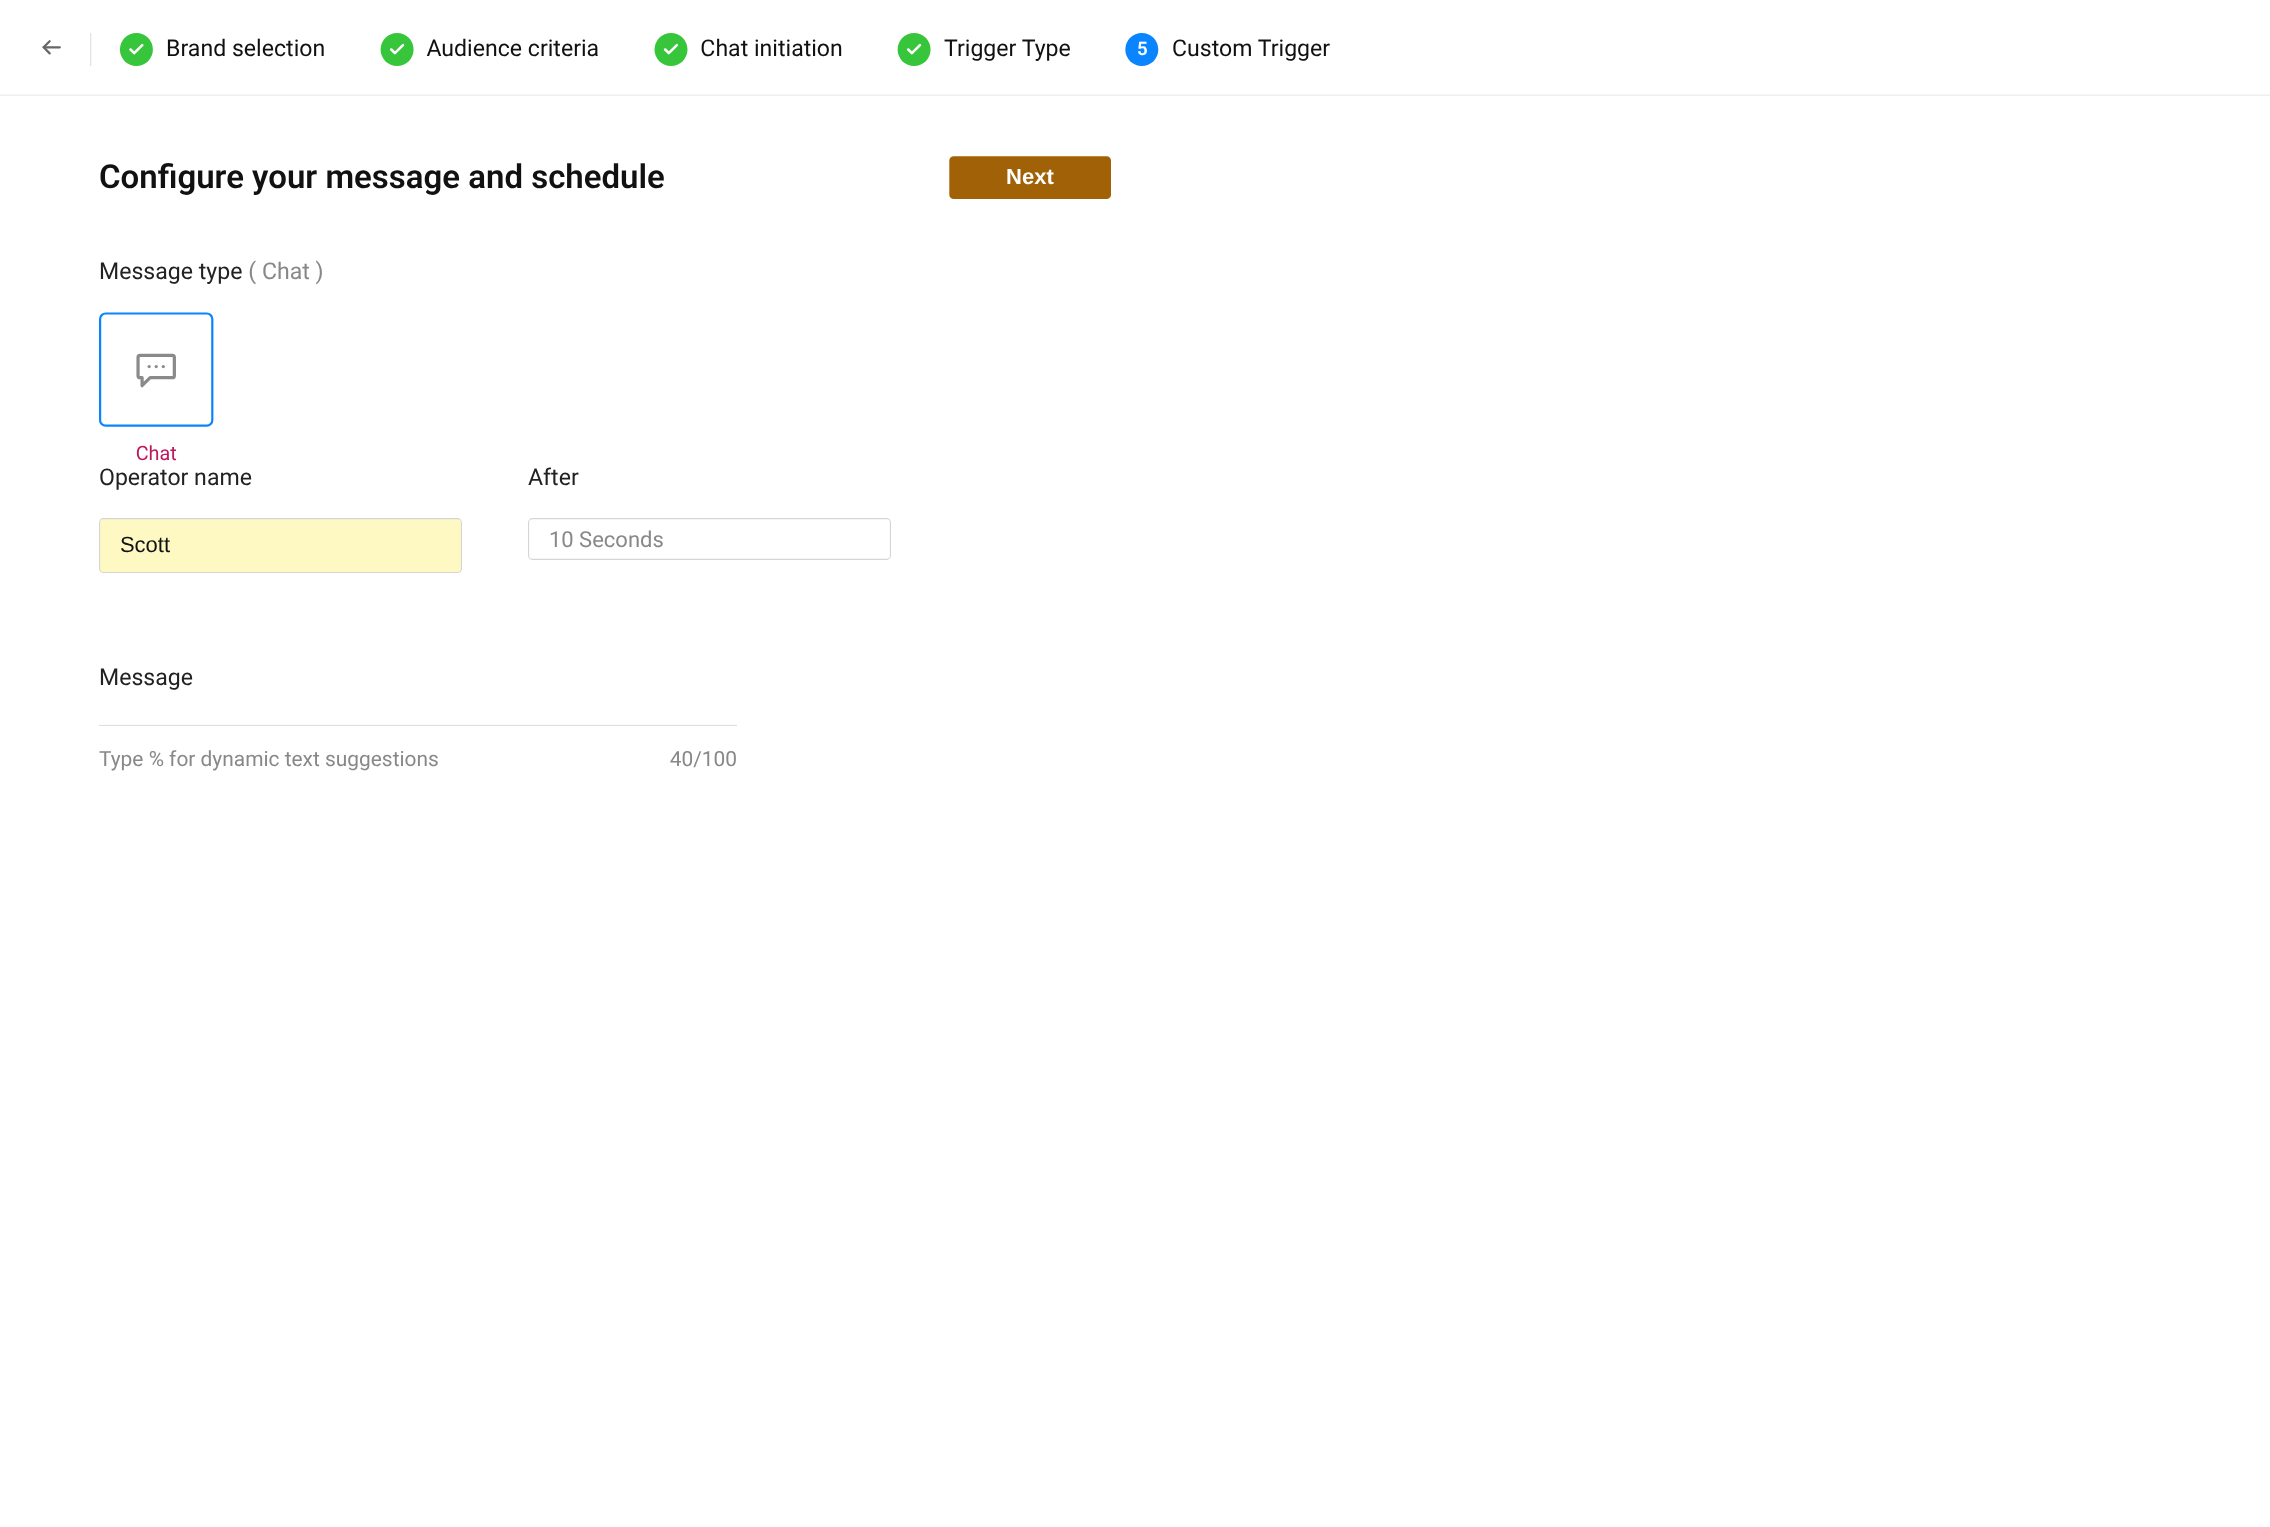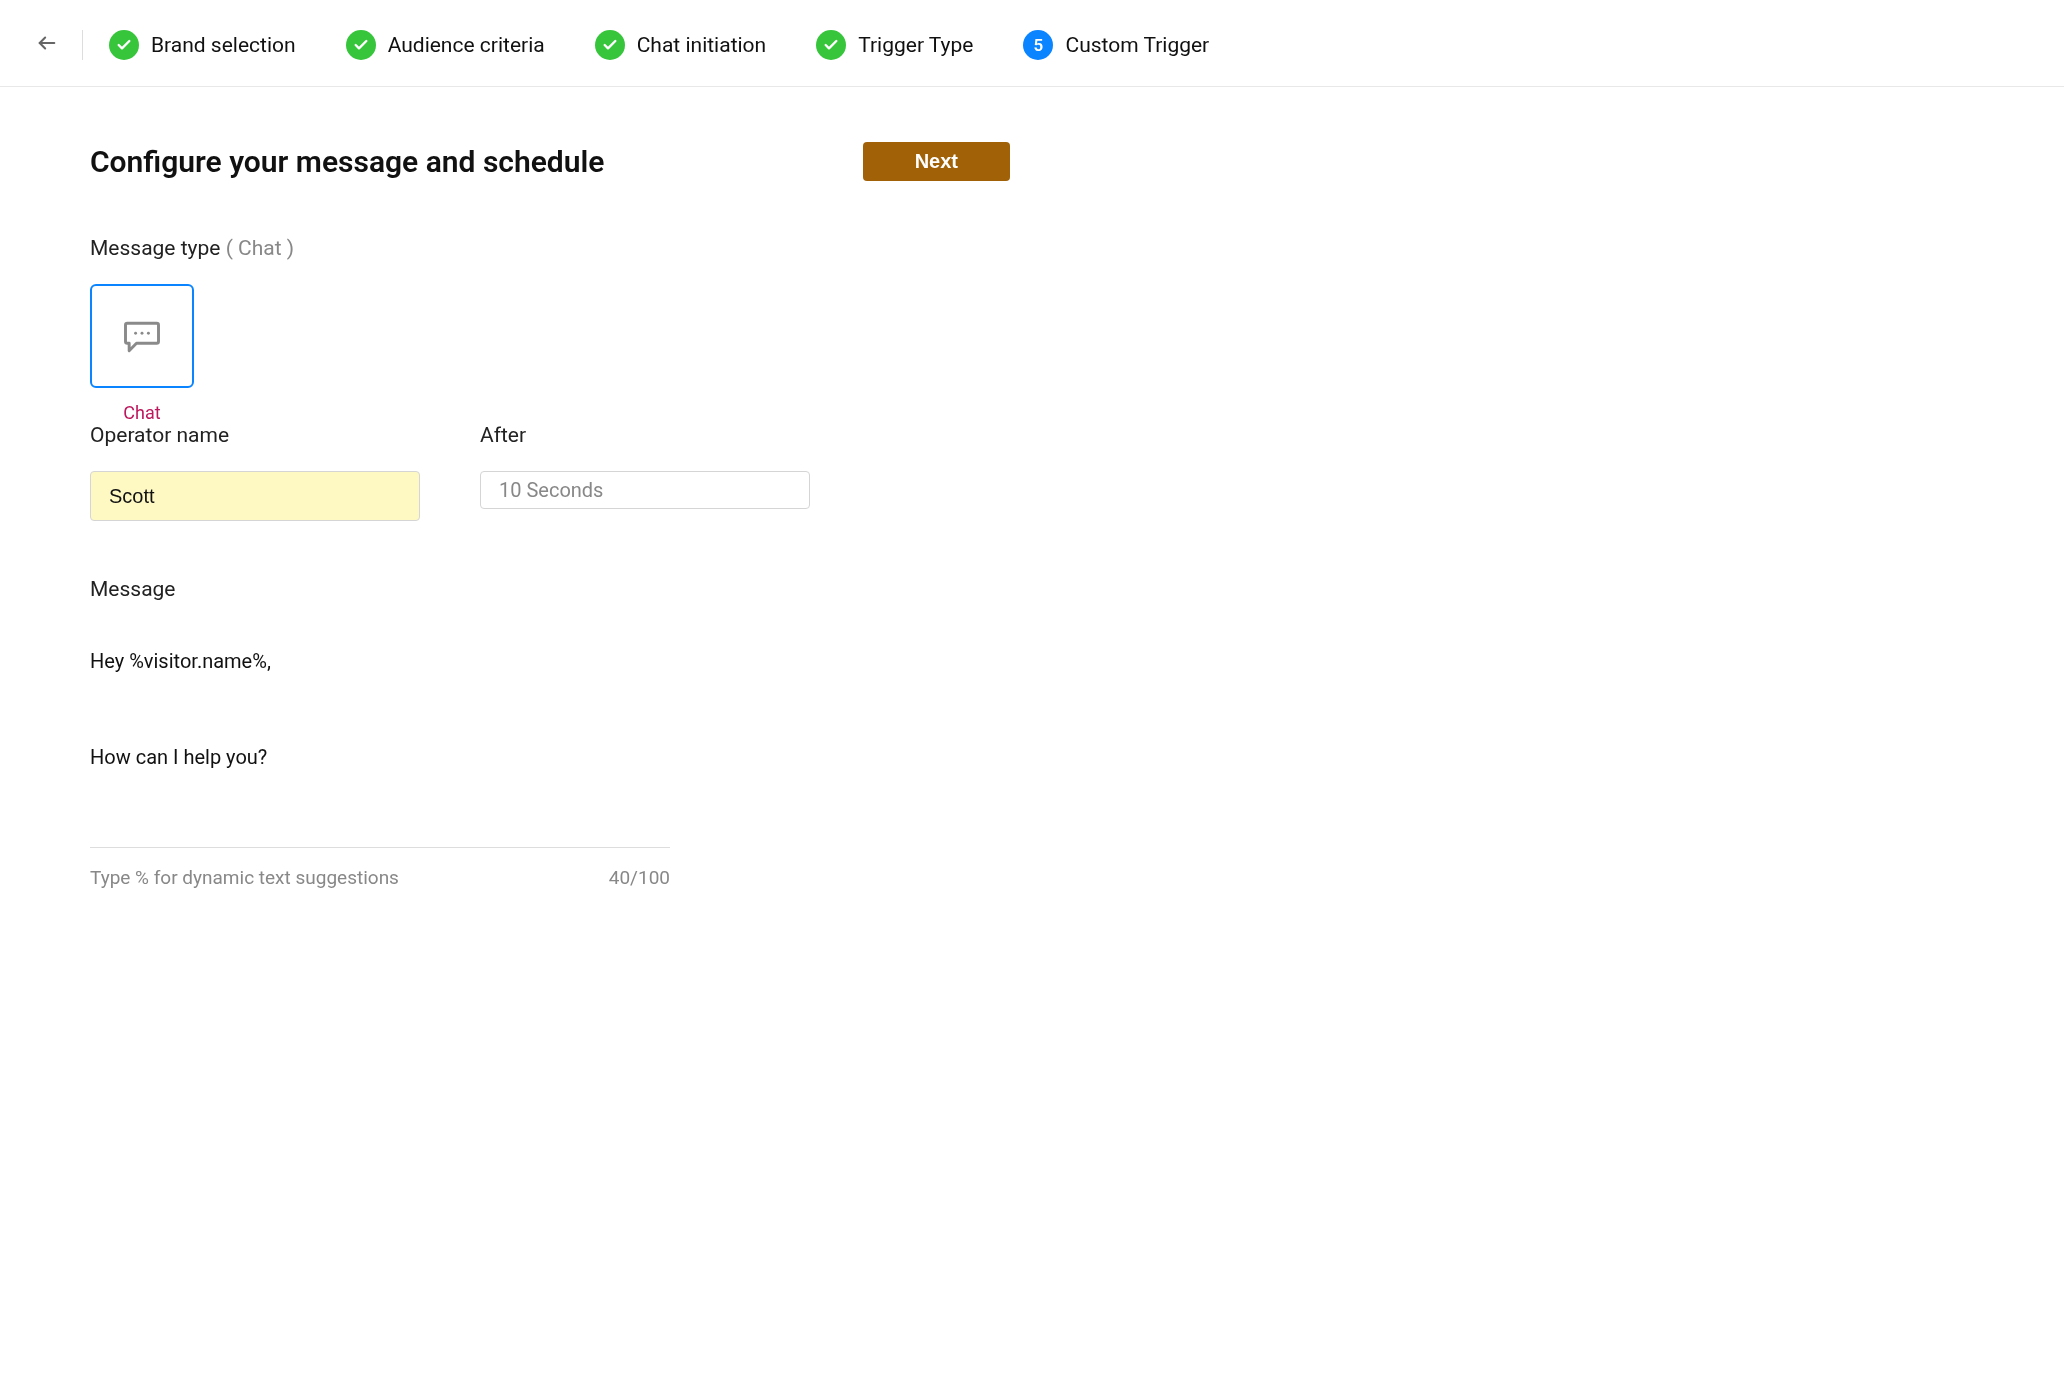--- a/index.html
+++ b/index.html
@@ -96,21 +96,21 @@
       font-size: 18px;
       color: #be185d;
       text-align: center;
       width: 104px;
       margin-top: 14px;
     }
     .type-block { }
     .form-row {
       display: flex;
       gap: 60px;
-      margin-bottom: 56px;
+      margin-bottom: 84px;
     }
     .form-col { flex: 0 0 330px; }
     .form-label {
       font-size: 21px;
       color: #222;
       margin-bottom: 24px;
       display: block;
     }
     .text-input {
       width: 100%;
@@ -247,23 +247,19 @@
     <div class="form-col">
       <label class="form-label">After</label>
       <div class="select-input">
         <span>10 Seconds</span>
       </div>
     </div>
   </div>
 
   <div>
     <div class="msg-label">Message</div>
-    <div class="msg-area" contenteditable="true" style="">
-      <p>Hey %visitor.name%,</p>
-      <p>How can I help you?</p>
-    </div>
     <div class="msg-footer">
       <span class="hint">Type % for dynamic text suggestions</span>
       <span class="counter">40/100</span>
     </div>
   </div>
 
 </div>
 
 </body></html>

